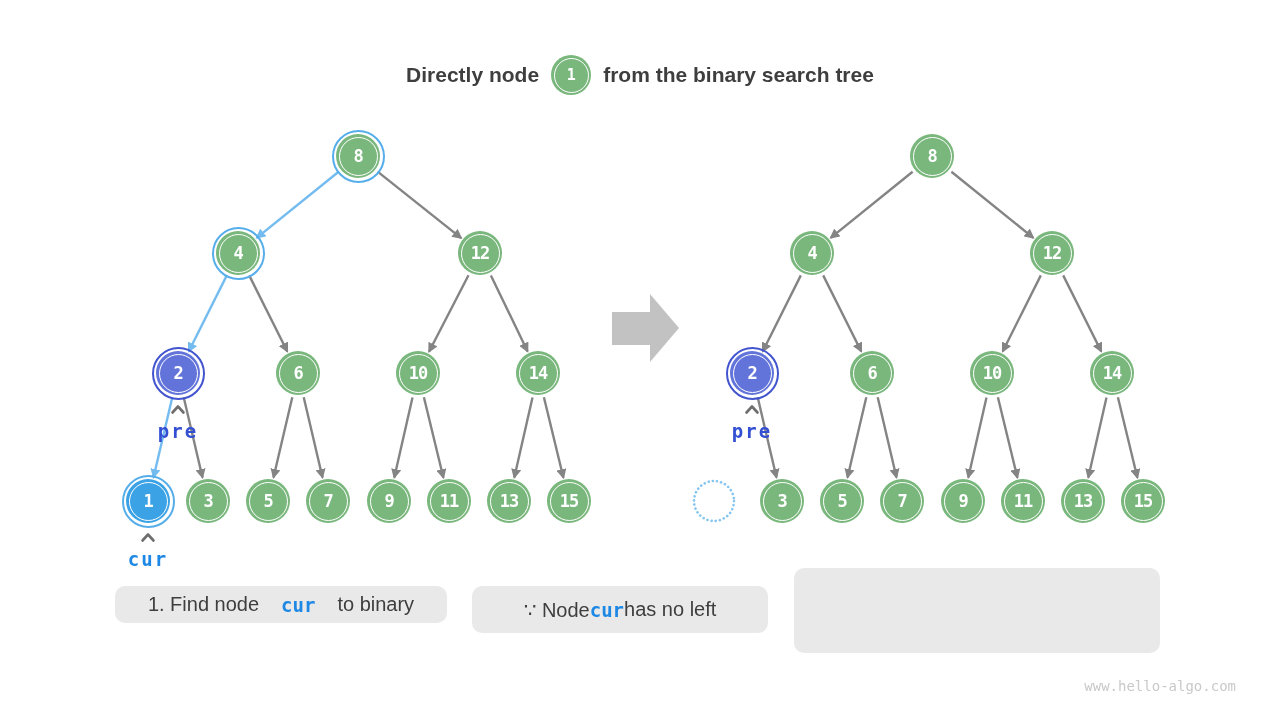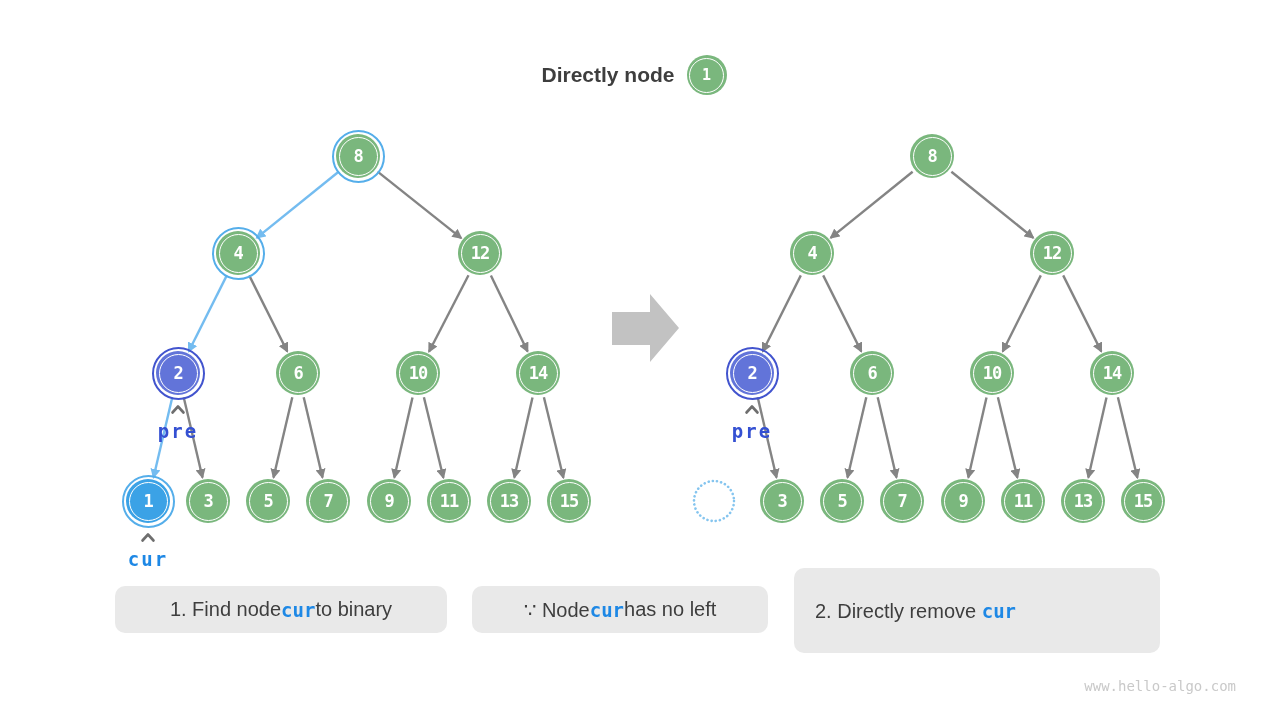--- a/index.html
+++ b/index.html
@@ -65,41 +65,42 @@
   .box{position:absolute;background:var(--box_bg);border-radius:10px;z-index:3;
        color:var(--text_dark);font-size:20px;display:flex;align-items:center;
        justify-content:center;}
   .box .mono{font-family:"DejaVu Sans Mono",monospace;font-size:19px;}
   .box .cur{color:var(--label_blue);font-family:"DejaVu Sans Mono",monospace;
        font-weight:bold;font-size:19px;}
   .box .pre{color:var(--label_indigo);font-family:"DejaVu Sans Mono",monospace;
        font-weight:bold;font-size:19px;}
   .box .code-gray{color:var(--code_gray);}
   .box .code-light{color:var(--code_light);}
-  #box1{left:115px;top:586px;width:332px;height:47px;}
+  #box1{left:115px;top:586px;width:332px;height:37px;gap:22px;}
   #box2{left:472px;top:586px;width:296px;height:47px;}
   #box3{left:794px;top:568px;width:366px;height:85px;flex-direction:column;
         align-items:flex-start;justify-content:center;padding:0;}
   #box3 .box-line{line-height:30px;padding-left:21px;white-space:pre;}
   #box3 .box-line.indent{padding-left:44px;}
   
   .watermark{position:absolute;right:44px;top:678px;z-index:3;
        font-family:"DejaVu Sans Mono",monospace;font-size:14px;
        color:var(--watermark_gray);}
 </style>
 </head>
 <body>
 
 <div class="page">
 
   <div class="title-row">
     <span class="title-text">Directly node</span>
     <span class="title-node">
       <span>1</span>
     </span>
+    <span class="title-text">from the binary search tree</span>
   </div>
 
   <svg id="edge-layer" width="1280" height="720" viewBox="0 0 1280 720">
     <defs>
       <marker id="arrow-gray" viewBox="0 0 10 10" refX="8.5" refY="5" markerWidth="4.2" markerHeight="4.2" orient="auto">
         <path d="M0,0 L10,5 L0,10 z" class="ah-gray"></path>
       </marker>
       <marker id="arrow-blue" viewBox="0 0 10 10" refX="8.5" refY="5" markerWidth="4.2" markerHeight="4.2" orient="auto">
         <path d="M0,0 L10,5 L0,10 z" class="ah-blue"></path>
       </marker>
@@ -250,18 +251,17 @@
       <span> to binary</span>
   </div>
 
   <div class="box" id="box2">
     <span>∵ Node </span>
       <span class="cur">cur</span>
       <span> has no left</span>
   </div>
 
   <div class="box" id="box3">
-    <div class="box-line"><span>2. Directly remove </span><span class="cur">cur</span></div>
   </div>
 
   <div class="watermark">www.hello-algo.com</div>
 
 </div>
 
 </body></html>

